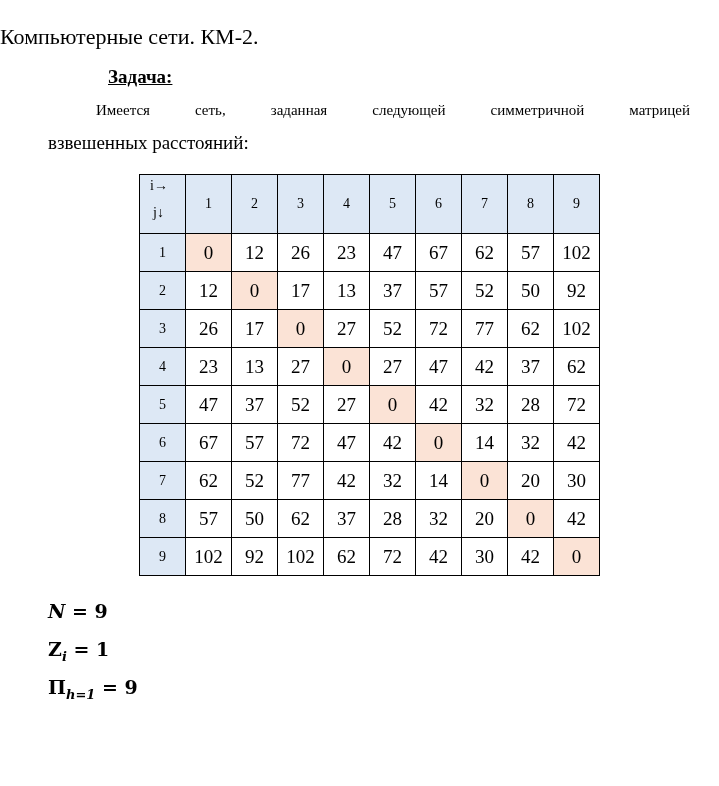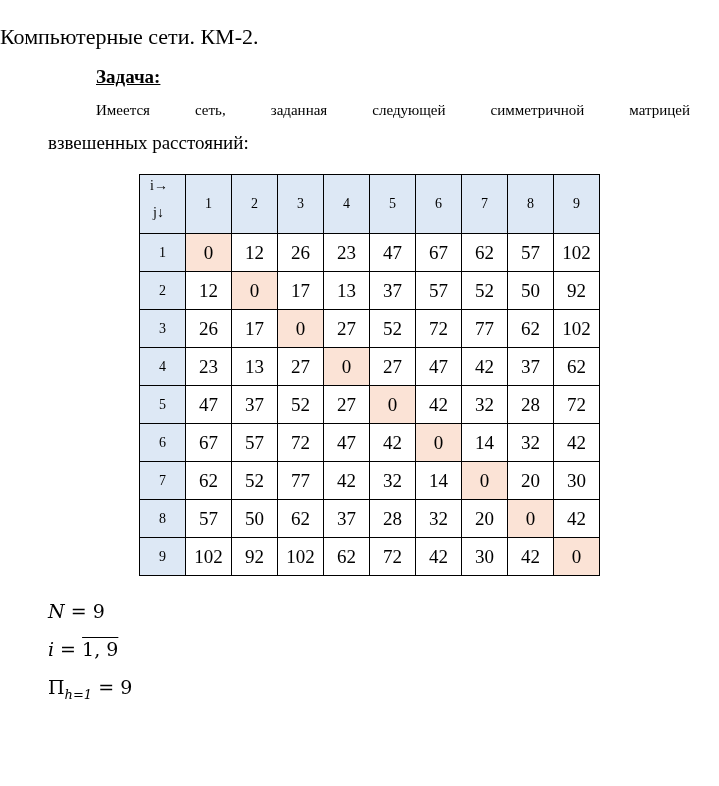--- a/index.html
+++ b/index.html
@@ -1,35 +1,35 @@
 <!DOCTYPE html>
 <html><head>
 <meta charset="utf-8">
 <style>
   html, body { margin: 0; padding: 0; background: #ffffff; }
   body { width: 719px; height: 786px; position: relative; overflow: hidden;
          font-family: "Liberation Serif", serif; color: #000; }
   .title { position: absolute; top: 24px; left: 0; width: 719px; 
            font-size: 22px; }
-  .task { position: absolute; top: 66px; left: 96px; font-size: 19px; font-weight: bold;
+  .task { position: absolute; top: 66px; left: 108px; font-size: 19px; font-weight: bold;
           text-decoration: underline; }
   .para1 { position: absolute; top: 102px; left: 48px; width: 642px; font-size: 15px;
            text-align: justify; text-align-last: justify; text-indent: 48px; }
   .para2 { position: absolute; top: 132px; left: 48px; font-size: 19px; }
   table.matrix { position: absolute; top: 174px; left: 139px; border-collapse: collapse; }
   table.matrix td { border: 1px solid #000; text-align: center; padding: 0;
                     width: 45px; height: 37px; font-size: 19px; }
   table.matrix td.hdr { background: #dde8f5; font-size: 14px; }
   table.matrix tr.head td { height: 58px; }
   table.matrix td.diag { background: #fbe3d6; }
   table.matrix td.corner { position: relative; }
   .corner-i { position: absolute; top: 3px; left: 10px; font-size: 14px; }
   .corner-j { position: absolute; top: 30px; left: 13px; font-size: 14px; }
   .formulas { position: absolute; left: 48px; top: 598px; font-family: "DejaVu Serif", serif; font-size: 19px; }
-  .formula { height: 38px; line-height: 26px; }
+  .formula { height: 38px; line-height: 26px; font-weight: bold; }
   .formula i { font-style: italic; }
   .formula sub { font-size: 13px; font-style: italic; }
   .overline { text-decoration: overline; }
 </style>
 </head>
 <body>
 
 <div class="title">Компьютерные сети. КМ-2.</div>
 <div class="task">Задача:</div>
 <div class="para1">Имеется сеть, заданная следующей симметричной матрицей</div>
@@ -158,15 +158,15 @@
         <td>42</td>
         <td>30</td>
         <td>42</td>
         <td class="diag">0</td>
       </tr>
     </tbody>
 </table>
 
 <div class="formulas" id="formulas">
     <div class="formula"><i>N</i> = <span class="">9</span></div>
-    <div class="formula"><i>i</i> = <span class="overline">1, 9</span></div>
+    <div class="formula"><span>Z</span><sub>i</sub> = <span class="">1</span></div>
     <div class="formula"><span>Π</span><sub>h=1</sub> = <span class="">9</span></div>
   </div>
 
 </body></html>

